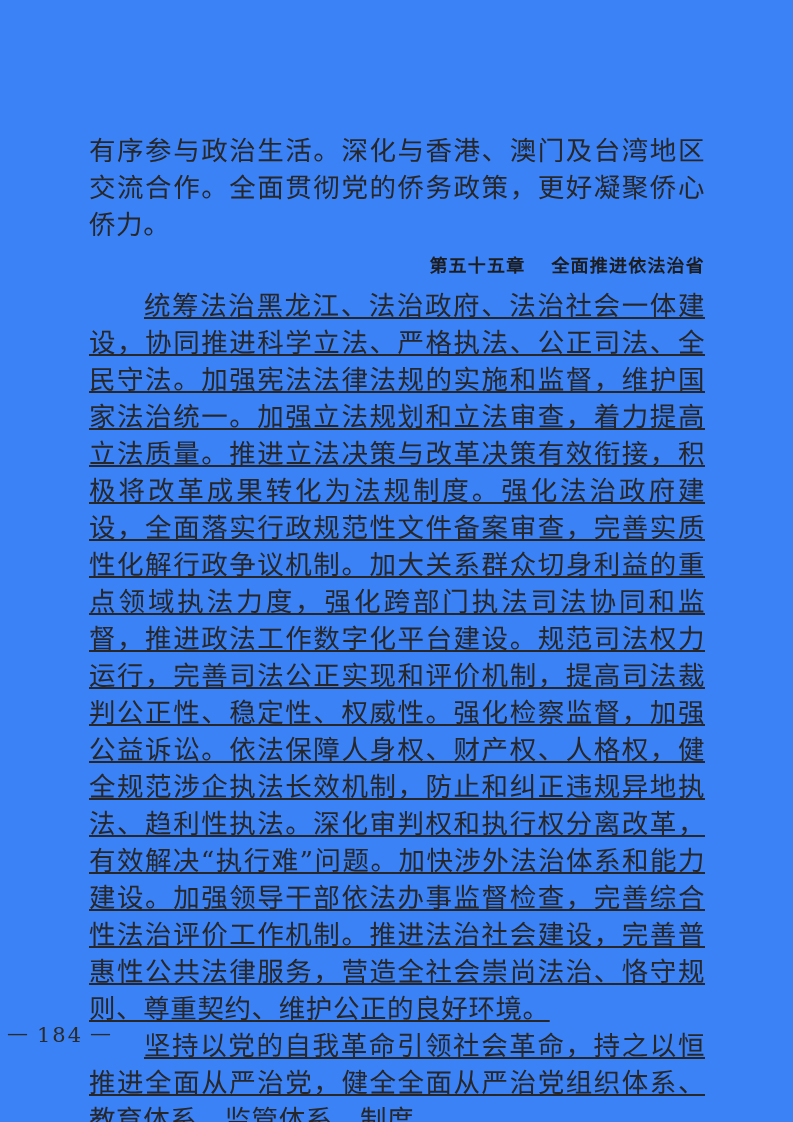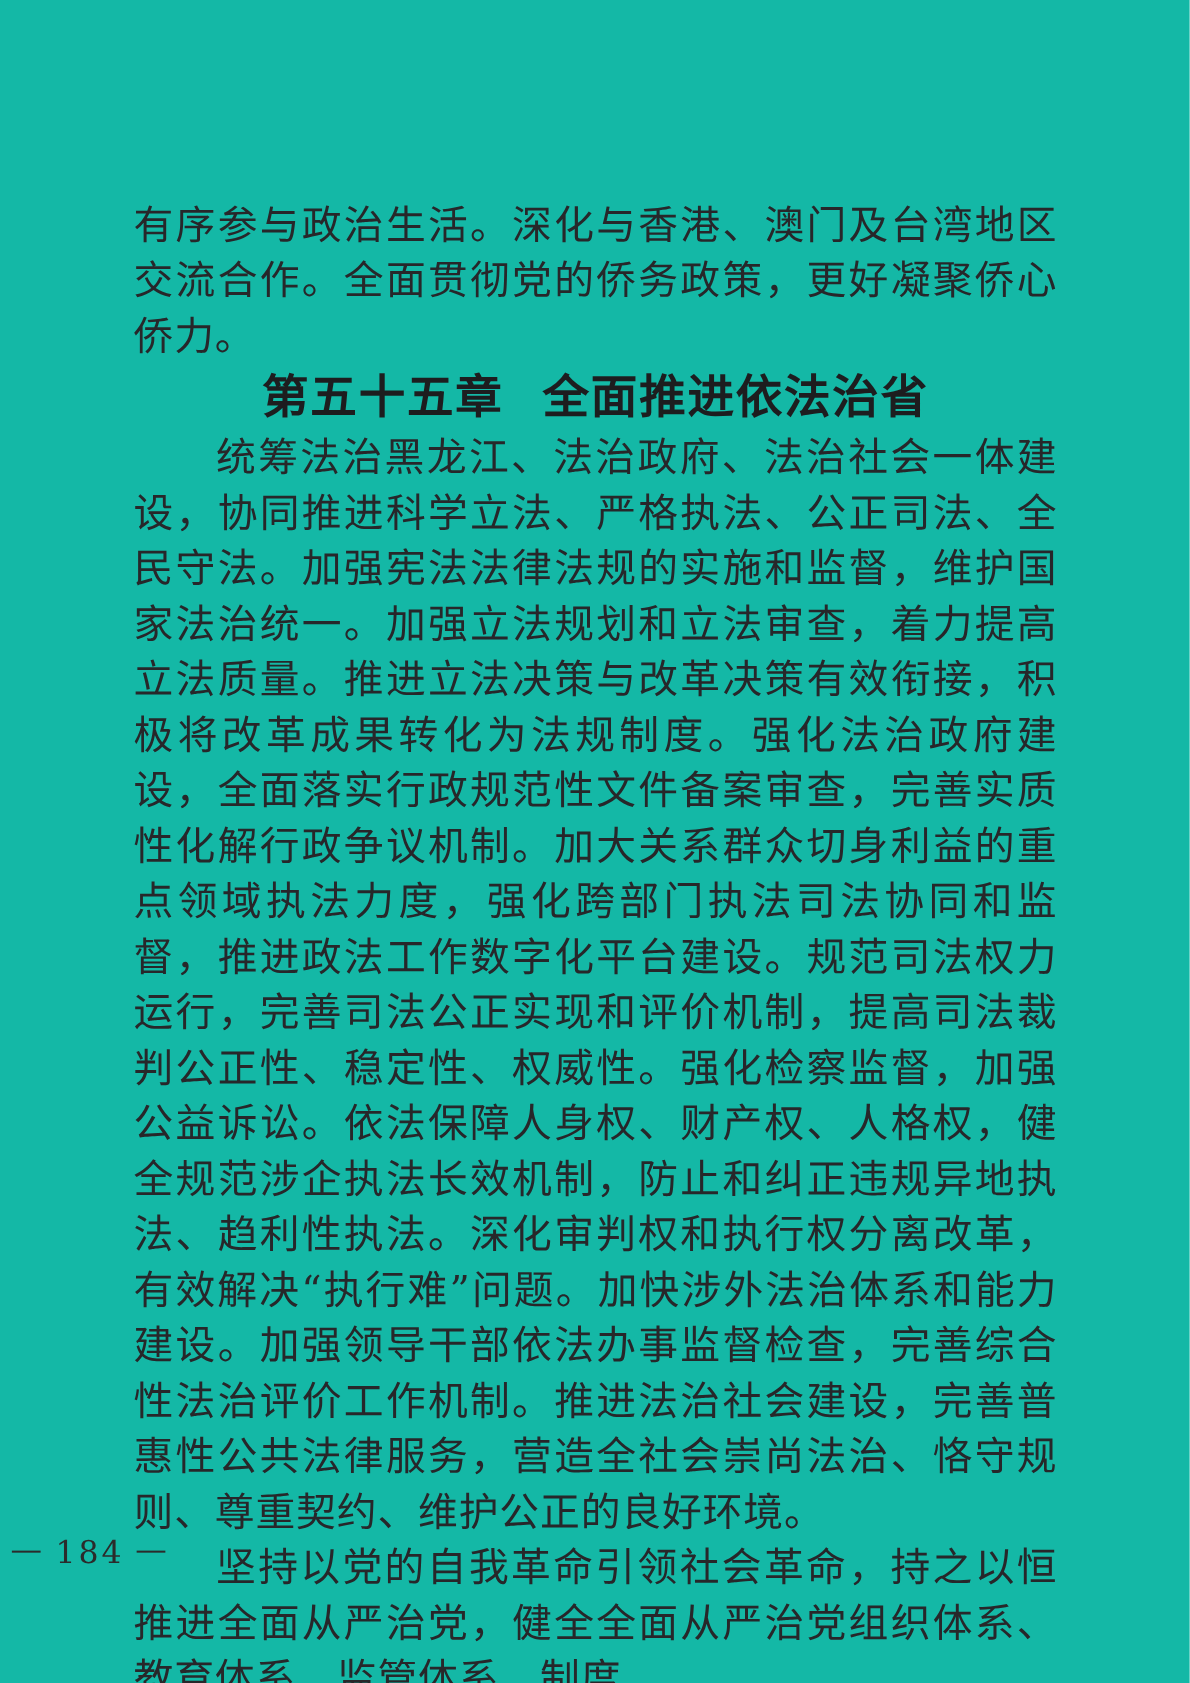--- a/index.html
+++ b/index.html
@@ -13,21 +13,21 @@
     background: #ffffff;
     font-family: "DejaVu Serif", "Liberation Serif", serif;
     overflow: hidden;
     position: relative;
   }
 
   
   .page {
     position: absolute;
     inset: 0;
-    background: #14b8a6;
+    background: #3b82f6;
   }
 
   .page-body {
     position: absolute;
     left: 89px;
     top: 132px;
     width: 616px;
   }
 
   .para {
@@ -37,29 +37,30 @@
     line-height: 37px;
     text-align: justify;
     text-justify: inter-character;
     text-indent: 0;
     letter-spacing: 0.6px;
     font-weight: 400;
   }
 
   .para.indent {
     text-indent: 55px;
+    text-decoration: underline;
   }
 
   .chapter-heading {
     margin: 0;
     color: #1d1d1f;
-    font-size: 31px;
+    font-size: 18px;
     line-height: 37px;
     font-weight: 700;
-    text-align: center;
+    text-align: right;
     letter-spacing: 1.2px;
     padding-top: 4px;
     padding-bottom: 3px;
   }
 
   .chapter-heading .gap {
     display: inline-block;
     width: 26px;
   }
 

